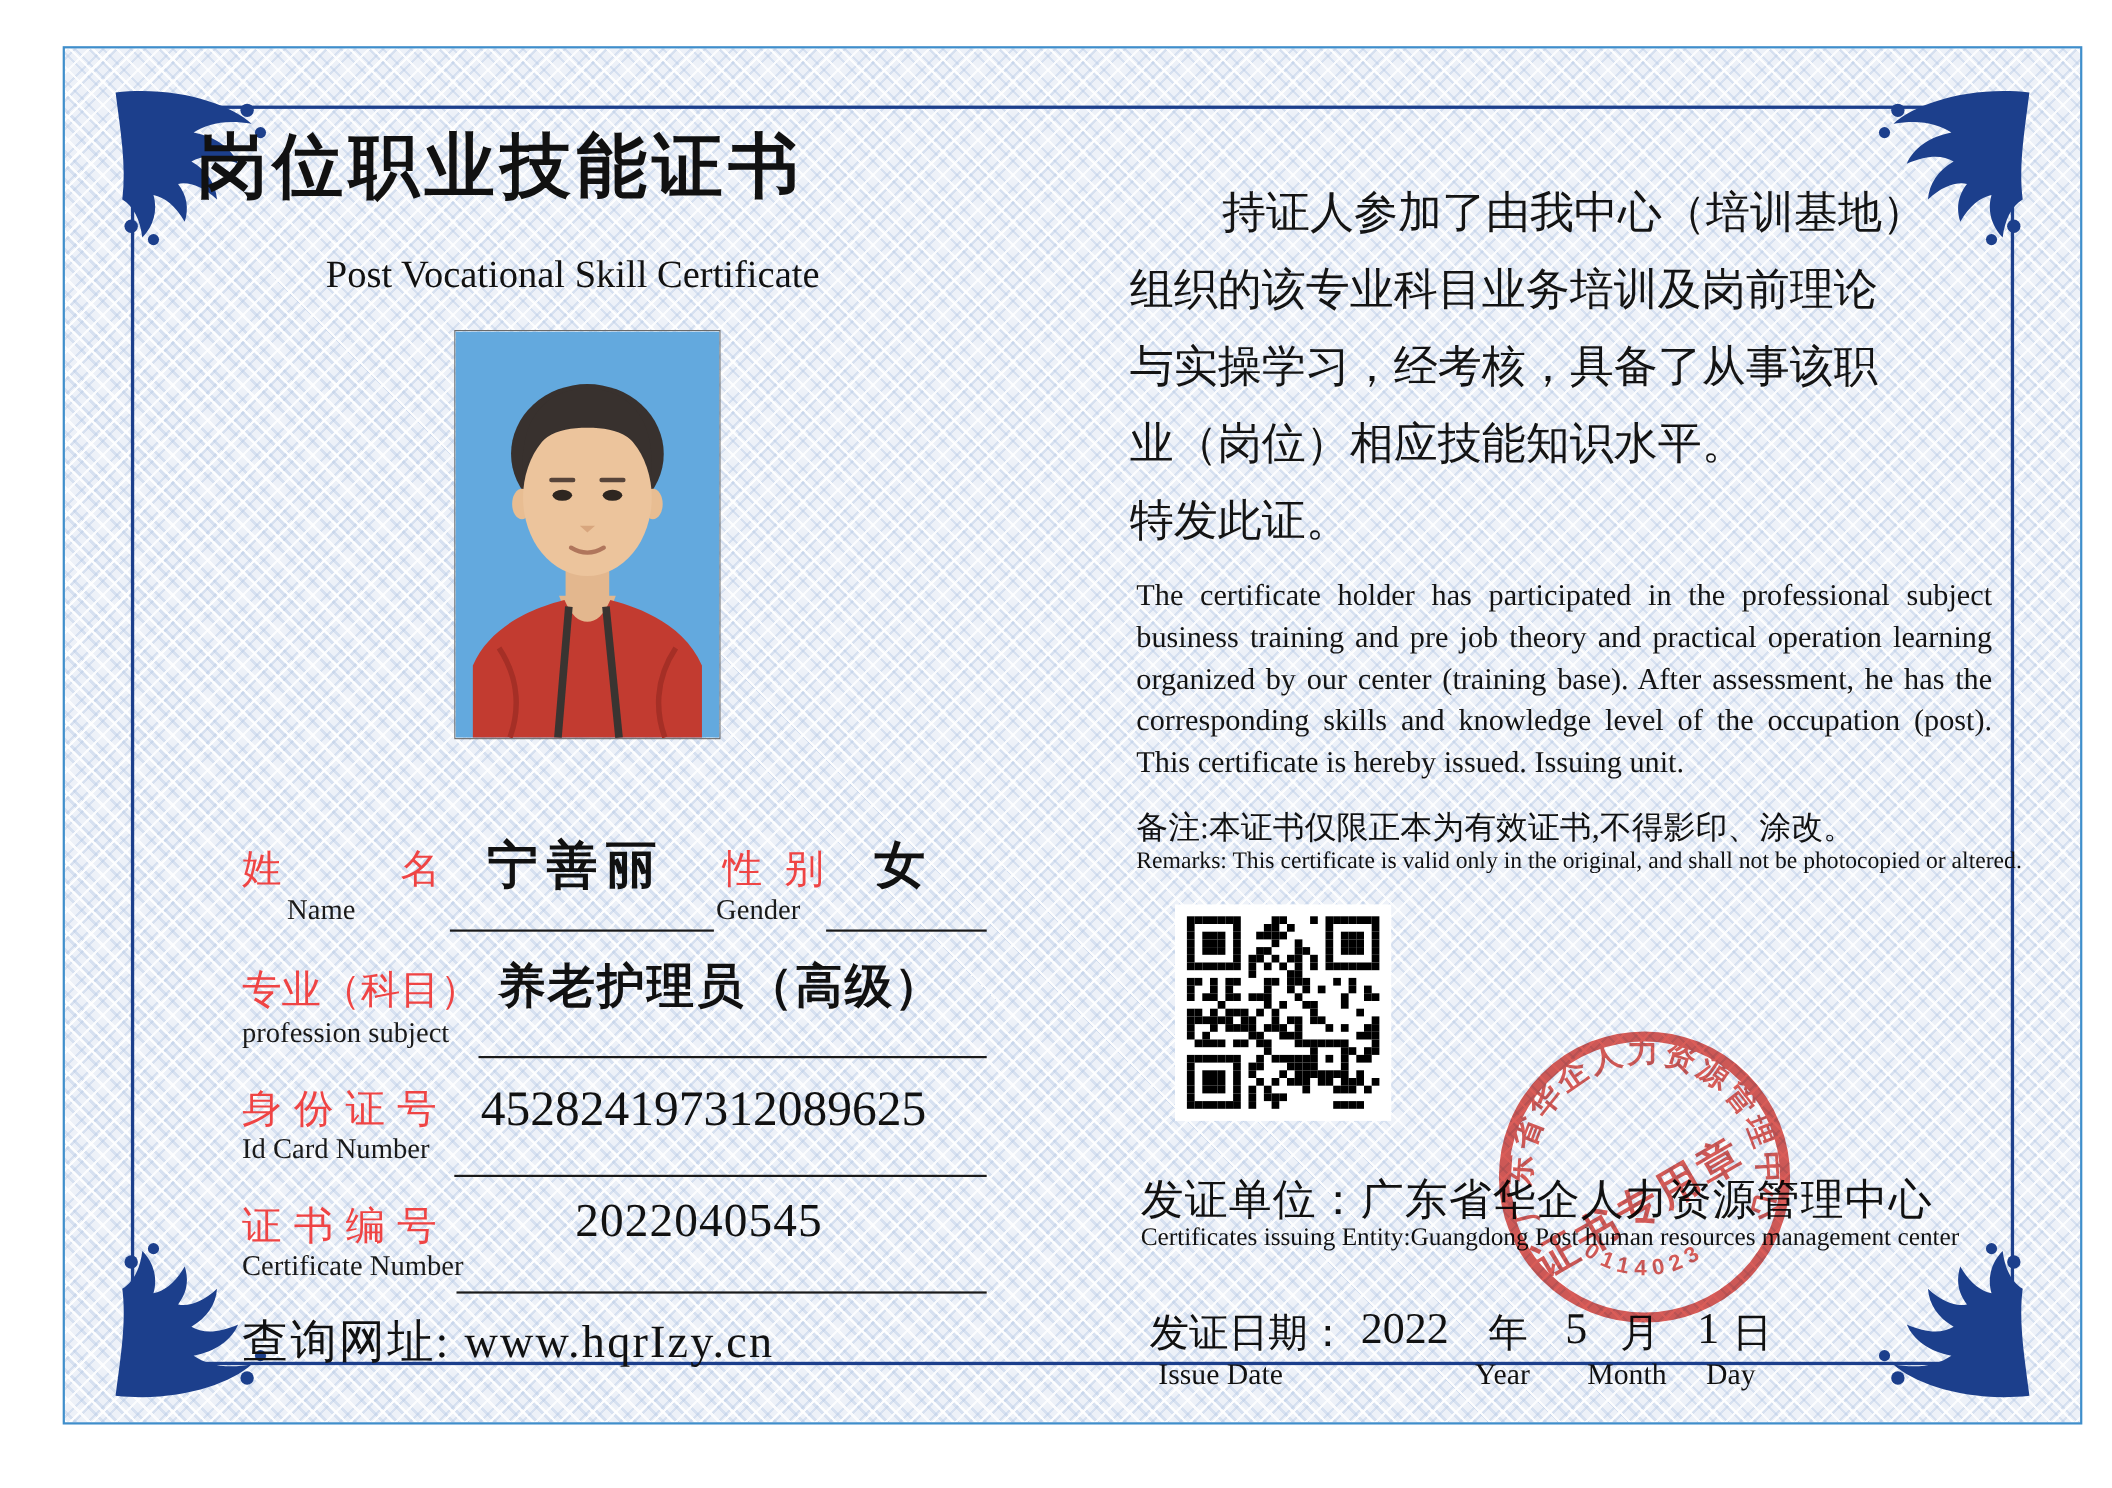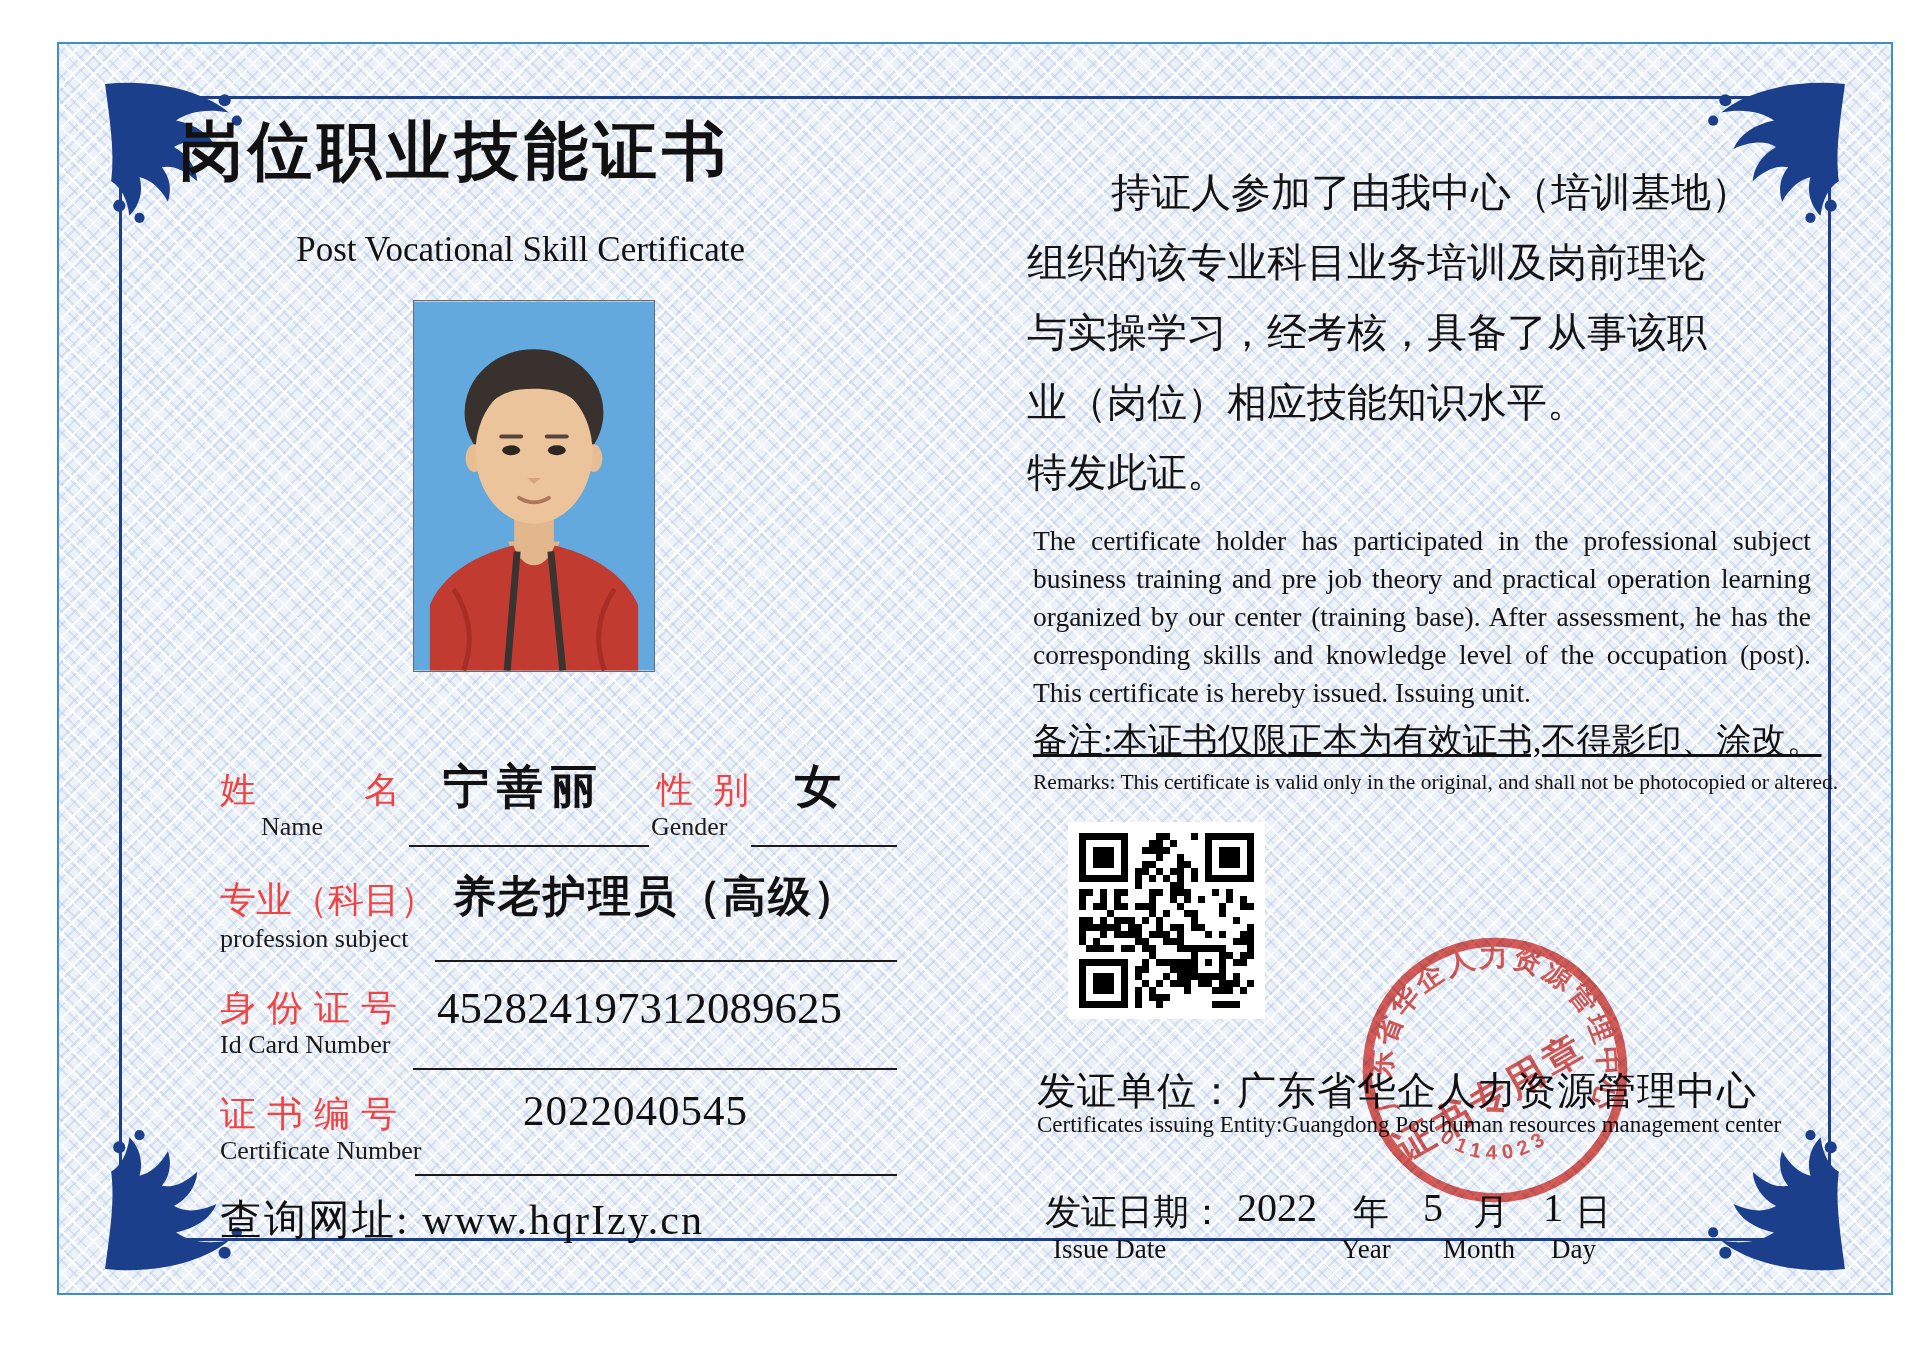--- a/index.html
+++ b/index.html
@@ -41,21 +41,21 @@
   .ls14 { letter-spacing:11px; }
   .ls20 { letter-spacing:20px; }
   .val-sans { font-family:"Liberation Sans","DejaVu Sans",sans-serif; font-weight:700; }
   .val-serif { font-family:"Liberation Serif","DejaVu Serif",serif; }
   .underline { position:absolute; height:2px; background:#1a1a1a; }
 
   .body-cn { left:1012px; top:158px; width:800px; font-size:40px; line-height:70px; color:#141414; }
   .body-cn div:first-child { text-indent:2.1em; }
   .body-en { left:1018px; top:522px; width:778px; font-size:27.5px; line-height:38px;
     text-align:justify; text-align-last:left; color:#141414; }
-  .remarks-cn { left:1018px; top:717px; font-size:35px;text-decoration:underline; }
+  .remarks-cn { left:1018px; top:733px; font-size:29px; }
   .remarks-en { left:1018px; top:770px; font-size:21.5px; }
 
   .qr-box { left:1053px; top:822px; width:197px; height:197px; }
 
   .entity-cn { left:1022px; top:1064px; width:790px; font-size:39px; letter-spacing:1px; }
   .entity-en { left:1022px; top:1112px; width:790px; font-size:23px; }
 
   .date-item { position:absolute; font-size:36px; }
   .date-num { font-size:40px; }
   .date-sub { position:absolute; font-size:27px; }

